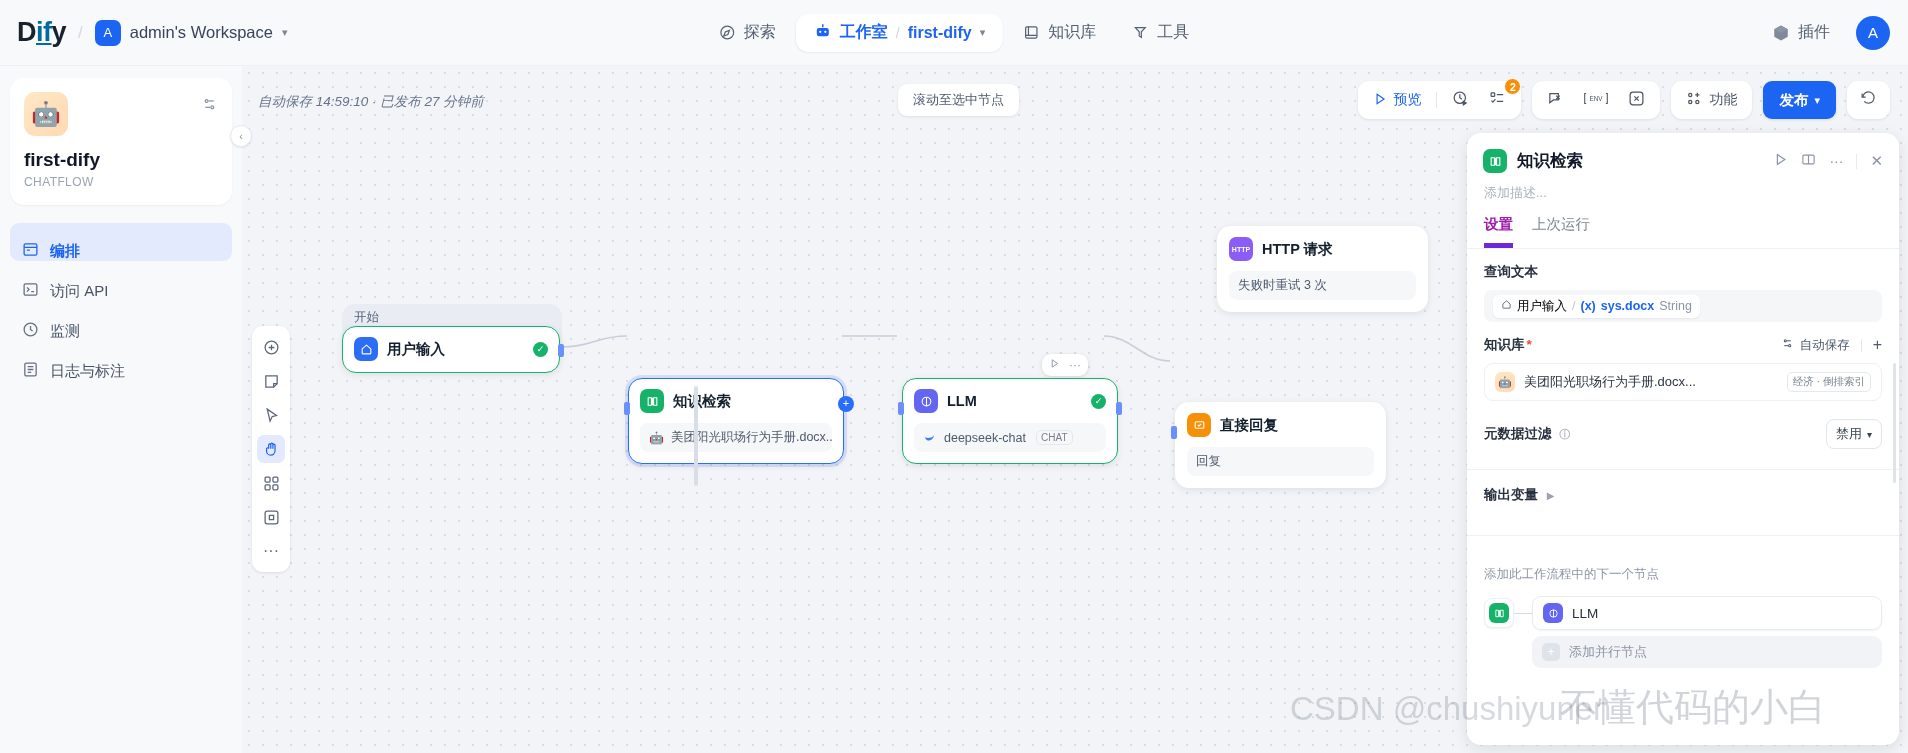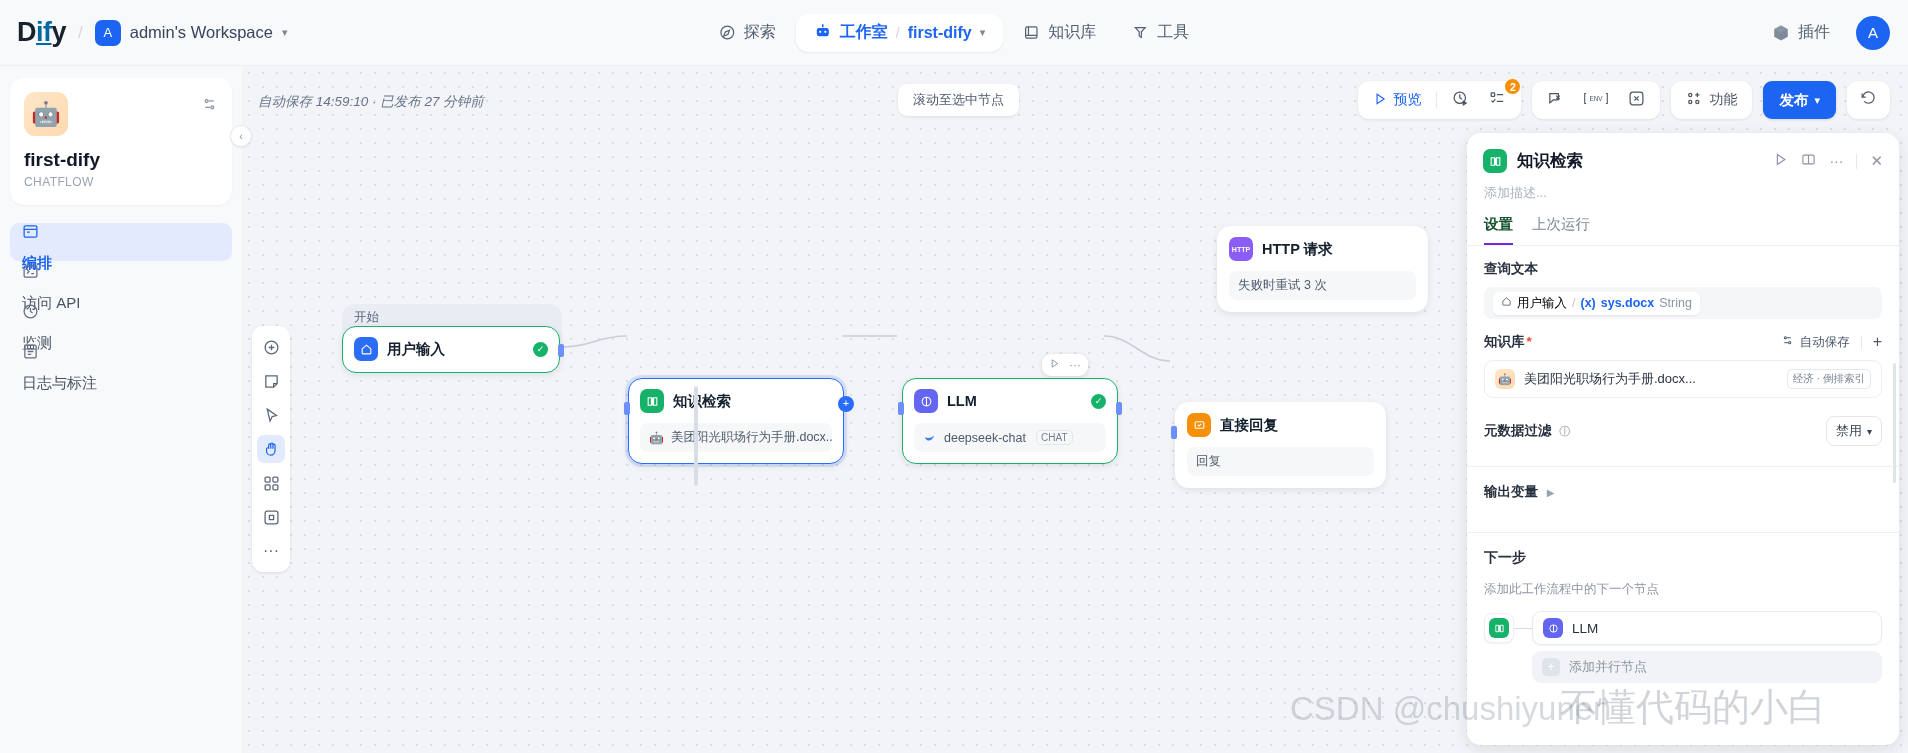--- a/index.html
+++ b/index.html
@@ -71,22 +71,22 @@
     width: 44px; height: 44px; border-radius: 11px;
     background: linear-gradient(135deg,#ffe7c7,#ffd9b0);
     display: flex; align-items: center; justify-content: center; font-size: 24px;
   }
   .app-name { margin-top: 13px; font-size: 19px; font-weight: 700; color: #101828; }
   .app-type { margin-top: 4px; font-size: 12px; color: #9aa4b2; letter-spacing: .4px; }
   .app-card-menu { position: absolute; right: 14px; top: 18px; cursor: pointer; }
 
   .nav { margin: 18px 10px 0 10px; }
   .nav-item {
-    display: flex; align-items: flex-start; gap: 11px; height: 38px; padding: 0 12px;
-    border-radius: 9px; font-size: 15px; color: #485365; cursor: pointer; margin-bottom: 2px; flex-direction: column;
+    display: flex; align-items: flex-end; gap: 11px; height: 38px; padding: 0 12px;
+    border-radius: 9px; font-size: 15px; color: #485365; cursor: pointer; margin-bottom: 2px;
   }
   .nav-item.active { background: #e3eafd; color: #1c64f2; font-weight: 600; }
 
   .collapse-btn {
     position: absolute; left: 230px; top: 125px; width: 22px; height: 22px;
     background: #fff; border: 1px solid #e5e9f0; border-radius: 50%;
     display: flex; align-items: center; justify-content: center;
     font-size: 11px; color: #8b95a5; cursor: pointer; z-index: 35;
     box-shadow: 0 1px 2px rgba(16,24,40,.08);
   }
@@ -204,21 +204,21 @@
   .p-ico {
     width: 24px; height: 24px; border-radius: 7px; background: #17b26a;
     display: flex; align-items: center; justify-content: center; color: #fff; font-size: 12px;
   }
   .p-title { font-size: 16.5px; font-weight: 700; color: #101828; }
   .p-actions { margin-left: auto; display: flex; align-items: center; gap: 13px; color: #8a94a3; }
   .p-desc { padding: 11px 17px 0 17px; font-size: 13px; color: #aab2bf; }
   .p-tabs { display: flex; gap: 19px; padding: 13px 17px 0 17px; border-bottom: 1px solid #eef0f4; }
   .p-tab { font-size: 14.5px; color: #7b8characters; }
   .p-tab { font-size: 14.5px; color: #7b8695; padding-bottom: 9px; cursor: pointer; }
-  .p-tab.active { color: #14532d; font-weight: 700; border-bottom: 2px solid #6d28d9; }
+  .p-tab.active { color: #a21caf; font-weight: 700; border-bottom: 5px solid #6d28d9; }
   .p-sec { padding: 14px 17px 0 17px; }
   .p-label { font-size: 13.5px; font-weight: 700; color: #28313f; }
   .req { color: #f04438; margin-left: 2px; }
   .var-box {
     margin-top: 9px; background: #f5f6f8; border-radius: 8px; height: 32px;
     display: flex; align-items: center; padding: 0 9px;
   }
   .var-chip {
     background: #fff; border-radius: 6px; padding: 3px 8px; font-size: 12.5px;
     display: flex; align-items: center; gap: 5px; box-shadow: 0 1px 2px rgba(16,24,40,.07);
@@ -742,21 +742,20 @@
   <div class="p-sec" style="padding-top:16px;padding-bottom:16px;">
     <div class="p-label">
       <span>输出变量</span>
       <span style="color:#9aa3b0;font-size:10px;margin-left:5px;">▶</span>
     </div>
   </div>
 
   <div class="p-divider"></div>
 
   <div class="p-sec" style="padding-top:16px;">
-    <div class="next-title">下一步</div>
     <div class="next-desc">添加此工作流程中的下一个节点</div>
     <div class="next-row">
       <div class="next-ico-box">
         <div class="p-ico" style="width:20px;height:20px;border-radius:6px;">
           <svg width="11" height="11" viewBox="0 0 24 24" fill="none" stroke="#fff" stroke-width="2">
               <path d="M4 5h6v14H4zM14 5h6v14h-6zM12 5v14"></path>
             </svg>
         </div>
       </div>
       <div class="next-conn"></div>

